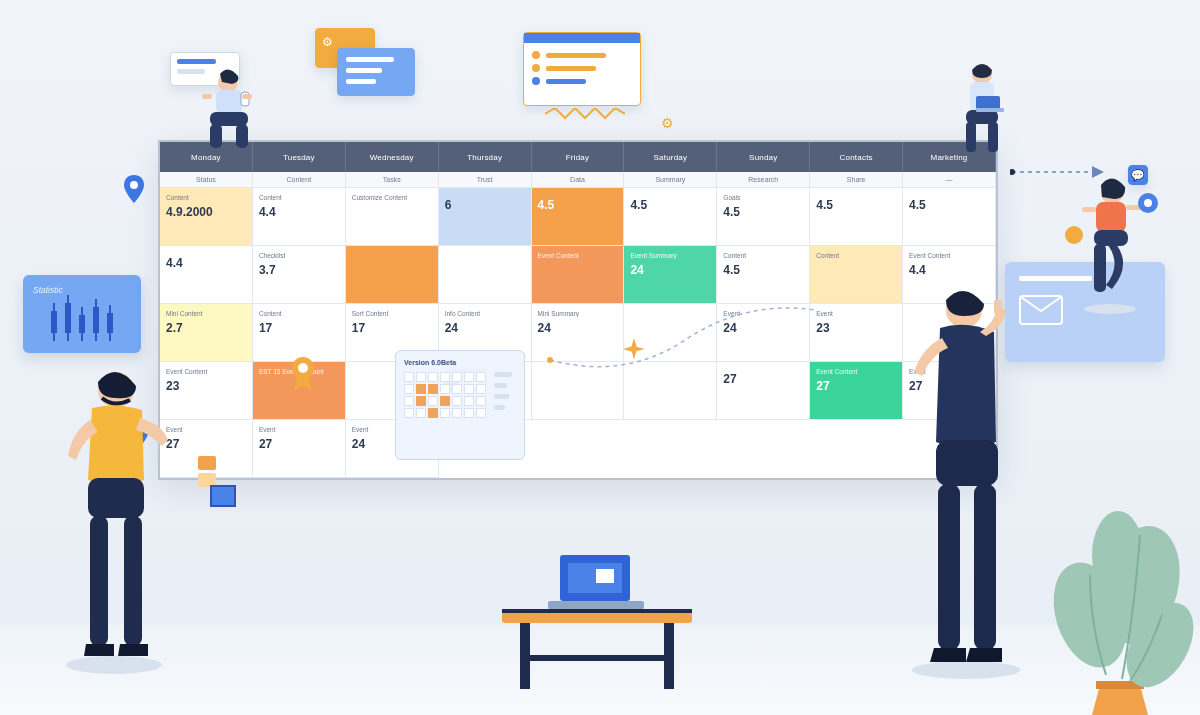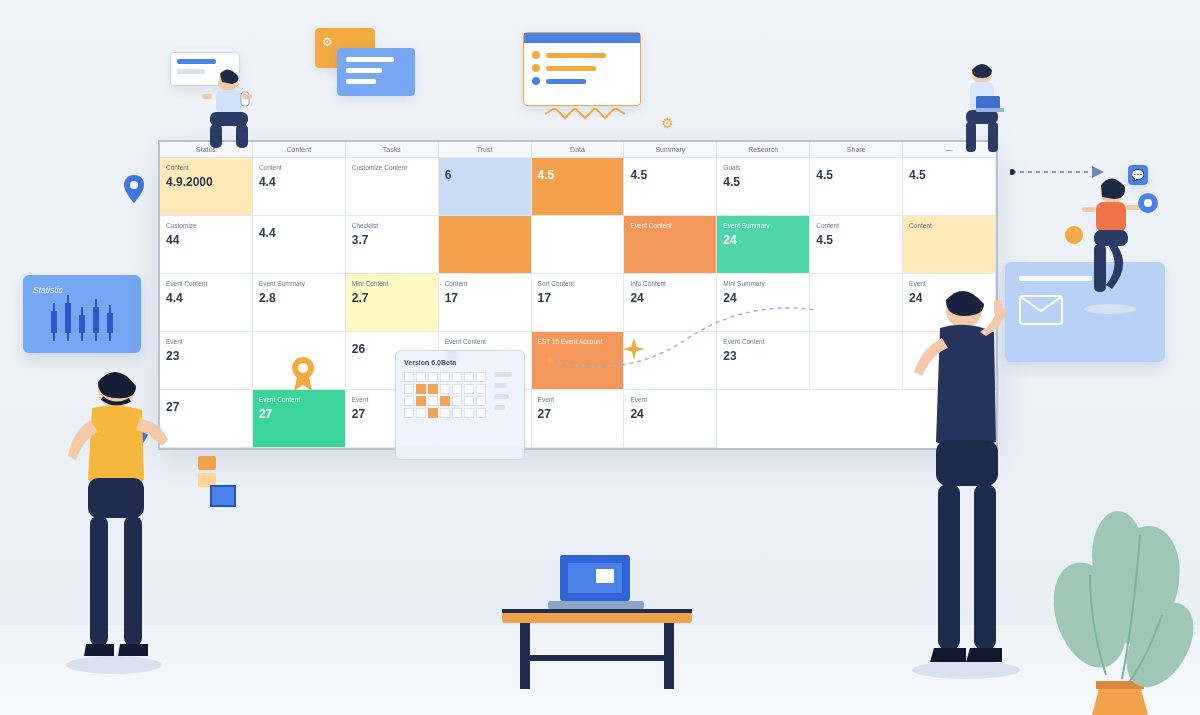--- a/index.html
+++ b/index.html
@@ -174,20 +174,31 @@
     </svg>
 </div>
 <div class="pin" style="left:128px; top:420px;">
   <svg width="22" height="28">
       <path d="M11 0 C5 0 1 4 1 10 C1 17 11 28 11 28 S21 17 21 10 C21 4 17 0 11 0" fill="#3f77e3"></path>
       <circle cx="11" cy="10" r="4" fill="#fff"></circle>
     </svg>
 </div>
 
 <div class="board">
+  <div class="colhead-row">
+    <div class="colhead">Monday</div>
+    <div class="colhead">Tuesday</div>
+    <div class="colhead">Wednesday</div>
+    <div class="colhead">Thursday</div>
+    <div class="colhead">Friday</div>
+    <div class="colhead">Saturday</div>
+    <div class="colhead">Sunday</div>
+    <div class="colhead">Contacts</div>
+    <div class="colhead">Marketing</div>
+  </div>
   <div class="sub-row">
     <div class="subhead">Status</div>
     <div class="subhead">Content</div>
     <div class="subhead">Tasks</div>
     <div class="subhead">Trust</div>
     <div class="subhead">Data</div>
     <div class="subhead">Summary</div>
     <div class="subhead">Research</div>
     <div class="subhead">Share</div>
     <div class="subhead">—</div>
@@ -223,24 +234,20 @@
       </div>
       <div class="cell">
         <div class="label"></div>
         <div class="num">4.5</div>
       </div>
       <div class="cell">
         <div class="label"></div>
         <div class="num">4.5</div>
       </div>
       <div class="cell">
-        <div class="label">Customize</div>
-        <div class="num">44</div>
-      </div>
-      <div class="cell">
         <div class="label"></div>
         <div class="num">4.4</div>
       </div>
       <div class="cell">
         <div class="label">Checklist</div>
         <div class="num">3.7</div>
       </div>
       <div class="cell orange-s">
         <div class="label"></div>
         <div class="num"></div>
@@ -262,24 +269,20 @@
         <div class="num">4.5</div>
       </div>
       <div class="cell yellow">
         <div class="label">Content</div>
         <div class="num"></div>
       </div>
       <div class="cell">
         <div class="label">Event Content</div>
         <div class="num">4.4</div>
       </div>
-      <div class="cell">
-        <div class="label">Event Summary</div>
-        <div class="num">2.8</div>
-      </div>
       <div class="cell blue-d">
         <div class="label">Mini Content</div>
         <div class="num">2.7</div>
       </div>
       <div class="cell">
         <div class="label">Content</div>
         <div class="num">17</div>
       </div>
       <div class="cell">
         <div class="label">Sort Content</div>
@@ -301,24 +304,20 @@
         <div class="label">Event</div>
         <div class="num">24</div>
       </div>
       <div class="cell">
         <div class="label">Event</div>
         <div class="num">23</div>
       </div>
       <div class="cell">
         <div class="label"></div>
         <div class="num"></div>
-      </div>
-      <div class="cell">
-        <div class="label"></div>
-        <div class="num">26</div>
       </div>
       <div class="cell">
         <div class="label">Event Content</div>
         <div class="num">23</div>
       </div>
       <div class="cell orange-m">
         <div class="label">EST 15 Event Account</div>
         <div class="num"></div>
       </div>
       <div class="cell">

